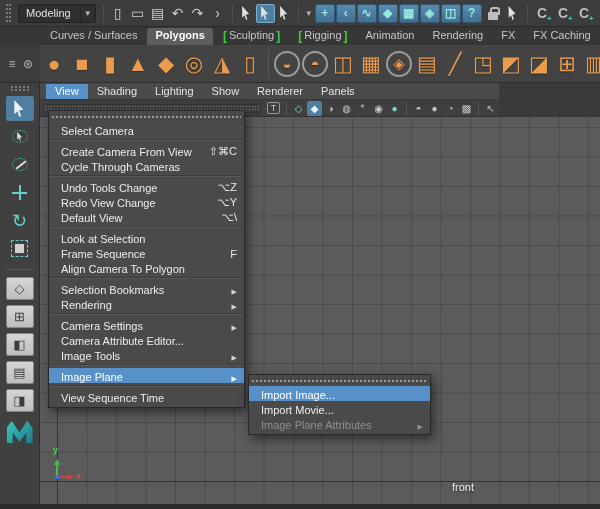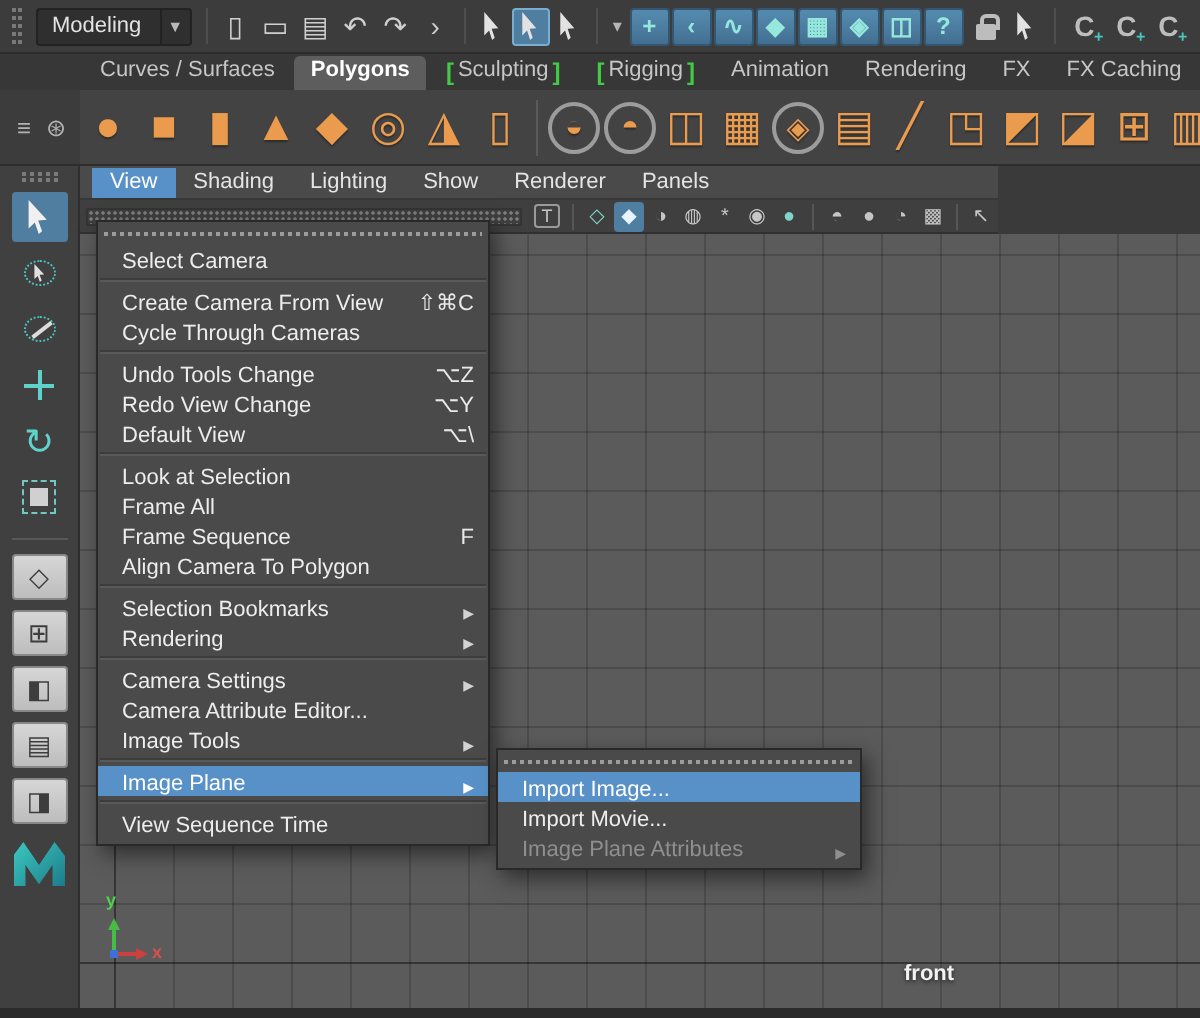--- a/index.html
+++ b/index.html
@@ -83,21 +83,21 @@
 .ptsep{flex:none;width:1px;height:13px;background:#2d2d2d;border-right:1px solid #565656;margin:0 3px}
 .green-br{flex:none;display:flex;align-items:center;justify-content:center;width:17px;height:14px;color:#d8d8d8;font-size:11px;border-left:2px solid #3ecb3e;border-right:2px solid #3ecb3e;margin-left:3px}
 .rot-field{flex:none;background:#2d2d2d;color:#e0e0e0;padding:0 7px;height:14px;display:flex;align-items:center;border-radius:2px;font-size:10px;margin:0 3px}
 
 
 .viewport{position:absolute;left:0;top:34px;width:560px;height:392px;background-color:#5b5b5b;overflow:hidden;
  background-image:linear-gradient(rgba(0,0,0,.17) 1px,transparent 1px),linear-gradient(90deg,rgba(0,0,0,.17) 1px,transparent 1px);
  background-size:29.5px 29.5px;background-position:17px 10px}
 .axis-y-line{position:absolute;left:17px;top:0;width:1px;height:100%;background:rgba(0,0,0,.30)}
 .axis-x-line{position:absolute;left:0;top:364px;width:100%;height:1px;background:rgba(0,0,0,.30)}
-.cam-label{position:absolute;left:412px;top:364px;color:#f2f2f2;font-weight:bold;text-shadow:0 1px 2px rgba(0,0,0,.6)}
+.cam-label{position:absolute;left:412px;top:364px;color:#f2f2f2;font-weight:normal;text-shadow:0 1px 2px rgba(0,0,0,.6)}
 .axis{position:absolute;left:8px;top:330px;width:40px;height:40px}
 .ax-y{position:absolute;left:8px;top:14px;width:2px;height:16px;background:#46bb46}
 .ax-y::before{content:"";position:absolute;left:-2px;top:-5px;border:3px solid transparent;border-bottom:6px solid #46bb46}
 .ax-x{position:absolute;left:9px;top:29px;width:15px;height:2px;background:#cc4040}
 .ax-x::before{content:"";position:absolute;right:-5px;top:-2px;border:3px solid transparent;border-left:6px solid #cc4040}
 .ax-o{position:absolute;left:7px;top:28px;width:4px;height:4px;background:#3f6fd8}
 .ax-ylabel{position:absolute;left:5px;top:-2px;color:#4ed24e;font-size:9px;font-weight:bold}
 .ax-xlabel{position:absolute;left:28px;top:24px;color:#d85050;font-size:9px;font-weight:bold}
 
 .bottombar{position:absolute;left:0;bottom:0;width:600px;height:5px;background:#2b2b2b}
@@ -351,23 +351,20 @@
       </div>
       <div class="mi">
         <span class="lbl">Default View</span>
         <span class="sc">⌥\</span>
       </div>
       <div class="msep"></div>
       <div class="mi">
         <span class="lbl">Look at Selection</span>
       </div>
       <div class="mi">
-        <span class="lbl">Frame All</span>
-      </div>
-      <div class="mi">
         <span class="lbl">Frame Sequence</span>
         <span class="sc">F</span>
       </div>
       <div class="mi">
         <span class="lbl">Align Camera To Polygon</span>
       </div>
       <div class="msep"></div>
       <div class="mi">
         <span class="lbl">Selection Bookmarks</span>
         <span class="arr">▶</span>

